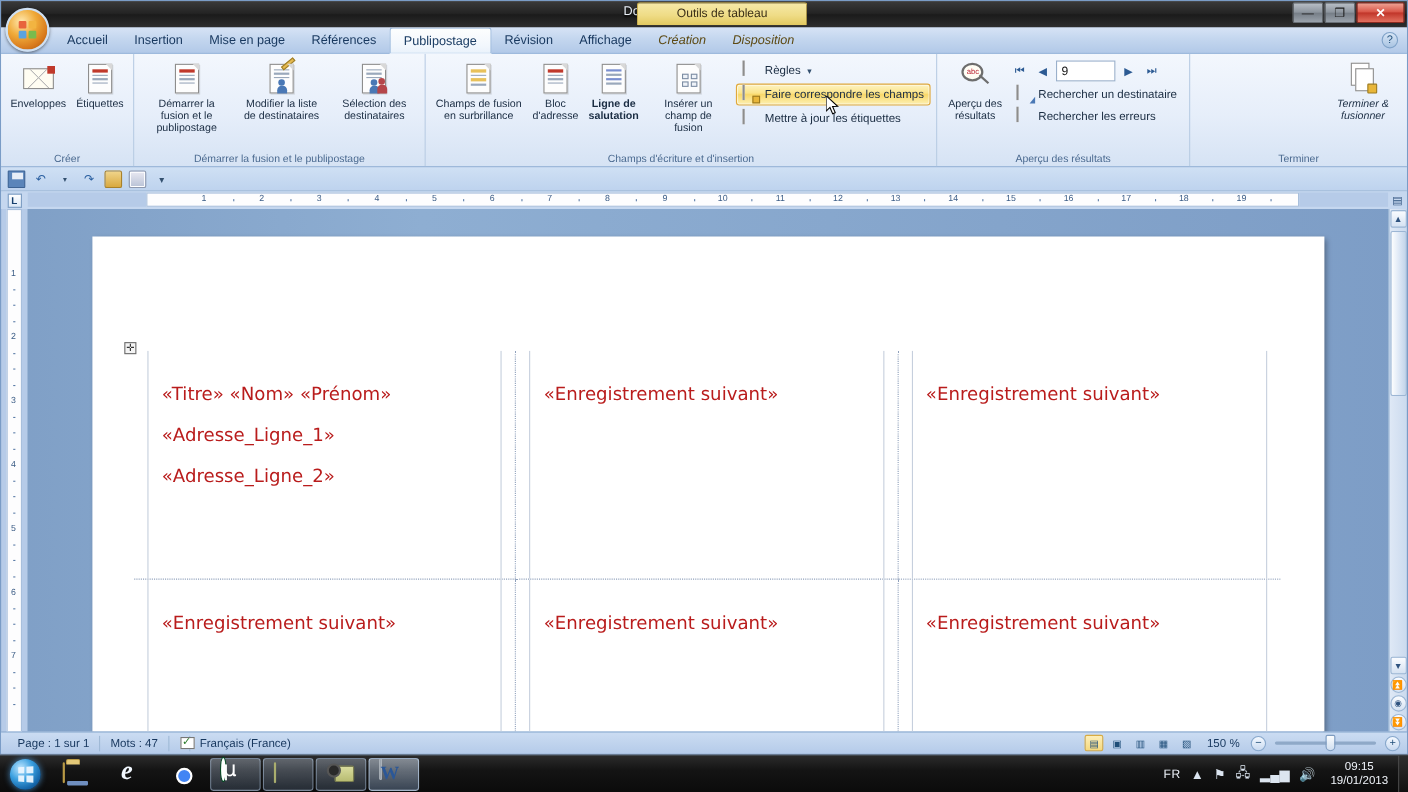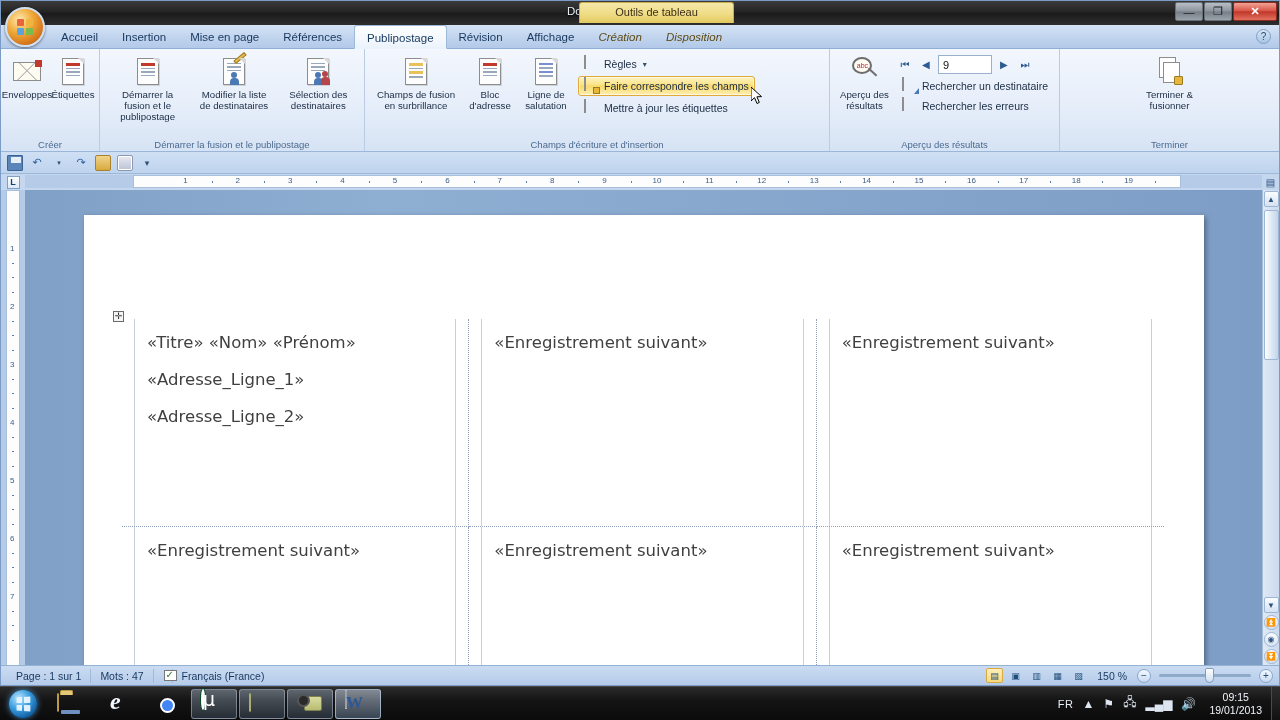--- a/index.html
+++ b/index.html
@@ -260,21 +260,21 @@
   .cellwrap:nth-child(3n) { border-right: none; }
   .cellwrap:nth-child(n+4) { border-bottom: none; }
   .cell {
     position:absolute; left: 12px; right: 12px; top: 0; bottom: 0;
     border-left: 1px solid #c6cfdd; border-right: 1px solid #c6cfdd;
     padding: 14px 0 0 12px;
   }
   .cellwrap:nth-child(n+4) .cell { border-bottom: none; }
   .mergeline {
     font-family: "DejaVu Sans", sans-serif;
-    font-size: 16.5px; color: #404040; margin-bottom: 18px; white-space: nowrap;
+    font-size: 16.5px; color: #b91c1c; margin-bottom: 18px; white-space: nowrap; margin-top: 16px;
   }
 
   
   .vscroll {
     width: 17px; background: linear-gradient(90deg,#dfe9f6,#cbdaee);
     border-left: 1px solid #a4bdd9; display:flex; flex-direction:column; align-items:center;
   }
   .sc-btn { width:15px; height:16px; margin:1px 0; background:linear-gradient(180deg,#fafcff,#d5e2f2);
     border:1px solid #9cb6d4; border-radius:2px; font-size:8px; color:#2f537f;
     display:flex;align-items:center;justify-content:center; }
@@ -435,21 +435,21 @@
       <div class="tab">Révision</div>
       <div class="tab">Affichage</div>
       <div class="tab ctx">Création</div>
       <div class="tab ctx">Disposition</div>
     </div>
     <div class="help-q">?</div>
   </div>
 
   <div class="ribbon">
 
-    <div class="rgroup" style="width:99px;">
+    <div class="rgroup" style="width:121px;">
       <div class="rgroup-body" style="justify-content:center;">
         <div class="bigbtn">
           <span class="ico">
               <span class="env-ico"></span>
             </span>
           <span>Enveloppes</span>
         </div>
         <div class="bigbtn">
           <span class="ico">
             <span class="doc-ico">
@@ -542,32 +542,45 @@
                 <span class="doc-lines">
                   <span class="red"></span>
                   <span></span>
                   <span></span>
                   <span></span>
                 </span>
               </span>
           </span>
           <span>Bloc d'adresse</span>
         </div>
-        <div class="bigbtn" style="width:56px;">
+        <div class="bigbtn" style="width:56px;font-weight:bold;">
           <span class="ico">
             <span class="doc-ico">
                 <span class="doc-lines">
                   <span class="blue"></span>
                   <span></span>
                   <span class="blue"></span>
                   <span></span>
                 </span>
               </span>
           </span>
           <span>Ligne de salutation</span>
+        </div>
+        <div class="bigbtn" style="width:84px;">
+          <span class="ico">
+            <span class="doc-ico" style="position:relative;">
+                <span class="grid-ico">
+                  <b></b>
+                  <b></b>
+                  <b></b>
+                  <b></b>
+                </span>
+              </span>
+          </span>
+          <span>Insérer un champ de fusion</span>
         </div>
 
         <div style="display:flex;flex-direction:column;gap:2px;padding-top:2px;margin-left:2px;">
           <div class="smallbtn">
             <span class="mini-ico"><span class="mini-doc green"><i></i><i></i><i></i></span></span>
             <span>Règles</span>
             <span class="caret-sm">▾</span>
           </div>
           <div class="smallbtn highlighted">
             <span class="mini-ico">
@@ -614,21 +627,21 @@
               <span class="mini-doc"><i></i><i></i><i></i></span>
             </span>
             <span>Rechercher les erreurs</span>
           </div>
         </div>
       </div>
       <div class="rgroup-title">Aperçu des résultats</div>
     </div>
 
     <div class="rgroup" style="width:auto;flex:1;">
-      <div class="rgroup-body" style="justify-content:center;">
+      <div class="rgroup-body" style="justify-content:flex-end;font-style:italic;">
         <div class="bigbtn" style="width:70px;">
           <span class="ico">
             <span class="merge-ico">
                 <span class="p1"></span>
                 <span class="p2"></span>
                 <span class="lk"></span>
               </span>
           </span>
           <span>Terminer &amp; fusionner</span>
         </div>

